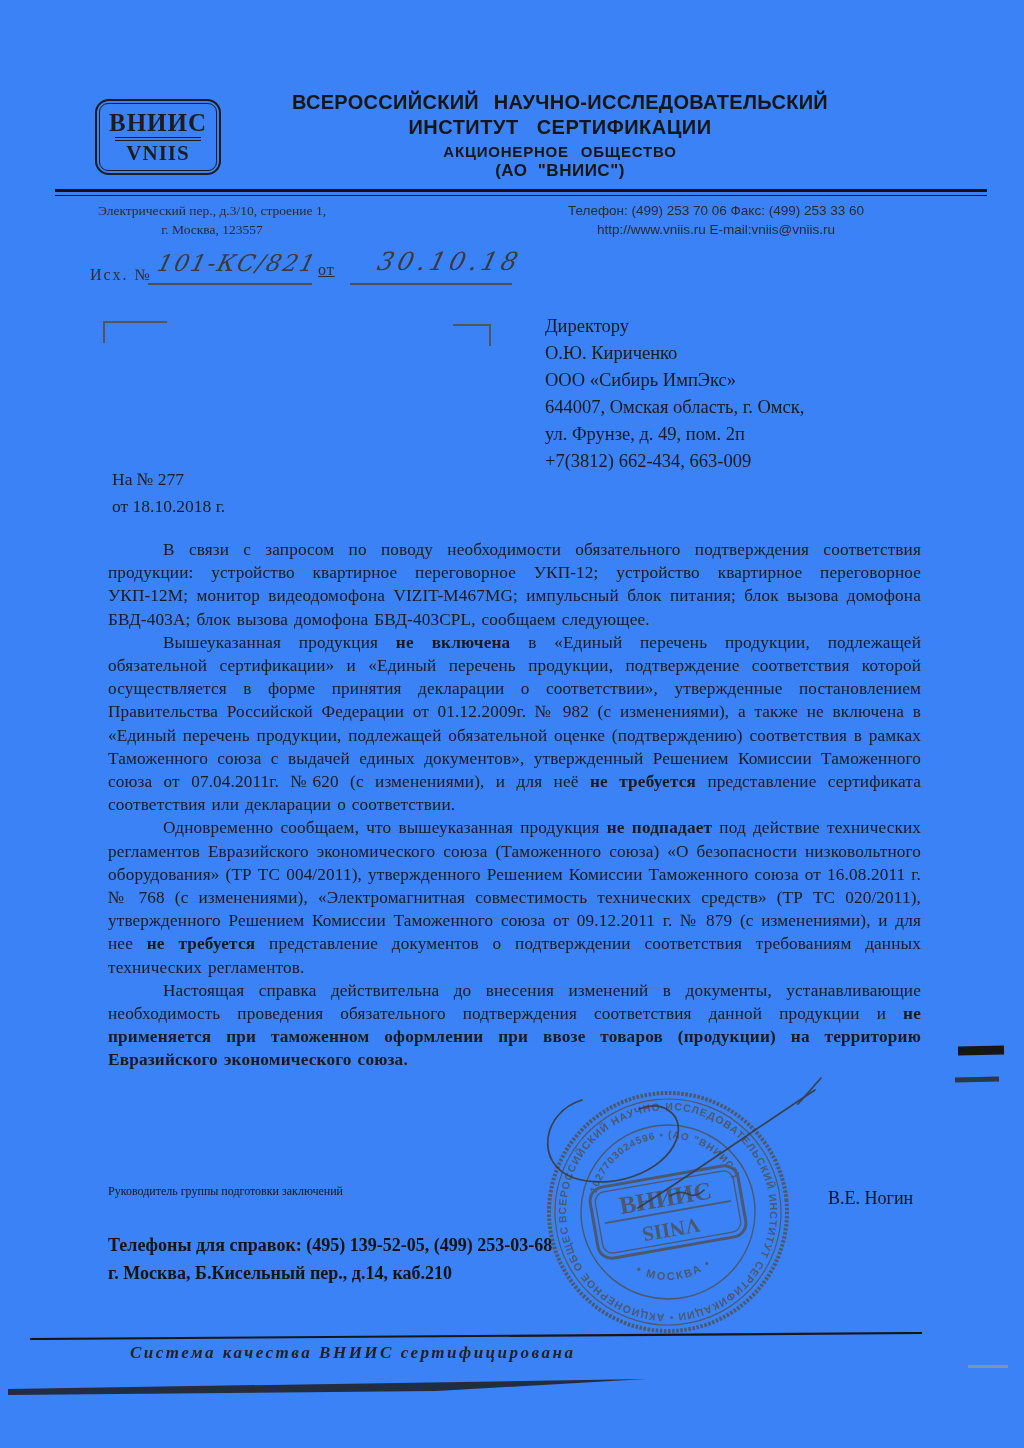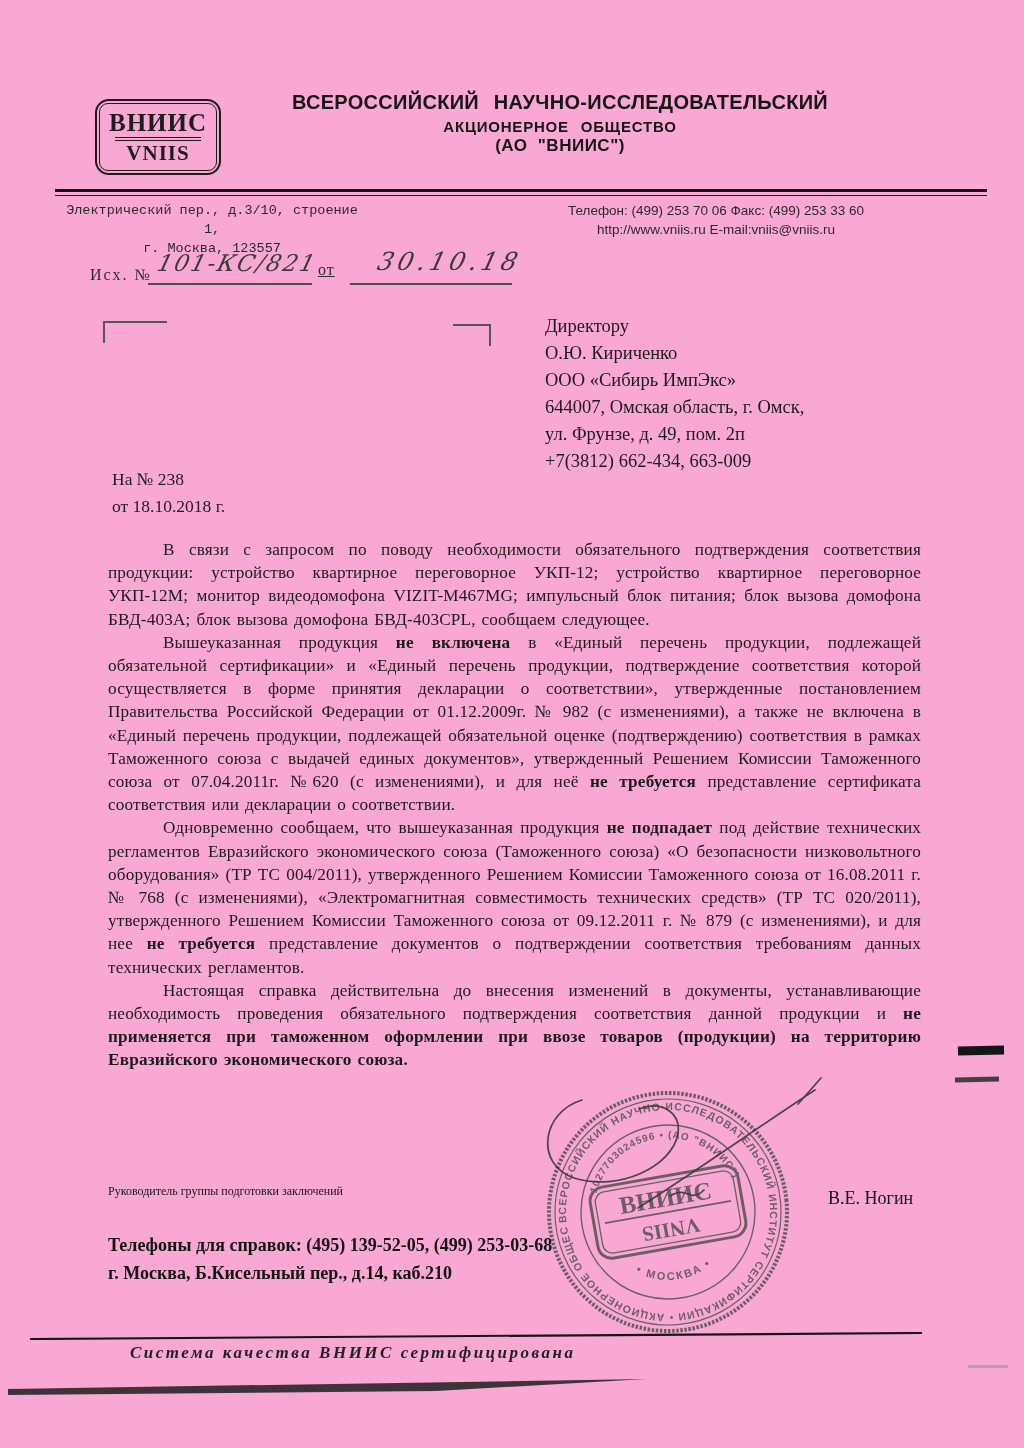--- a/index.html
+++ b/index.html
@@ -1,18 +1,18 @@
 <!DOCTYPE html>
 <html lang="ru"><head>
 <meta charset="utf-8">
 <style>
   html,body{margin:0;padding:0;background:#e8e8e8;}
   .page{
     position:relative; width:1024px; height:1448px; margin:0 auto;
-    background:#f9a8d4; overflow:hidden;
+    background:#3b82f6; overflow:hidden;
     font-family:"Liberation Serif", serif; color:#1d1d1d;
   }
   
   .logo-box{
     position:absolute; left:95px; top:99px; width:118px; height:68px;
     border:2.5px solid #1c1c1c; border-radius:14px; padding:2px;
   }
   .logo-inner{
     width:100%; height:100%; border:1.5px solid #1c1c1c; border-radius:9px;
     display:flex; flex-direction:column; align-items:center; justify-content:center;
@@ -31,21 +31,21 @@
   .org-l3{font-size:15px; letter-spacing:.8px; word-spacing:7px; line-height:17px; margin-top:3px;}
   .org-l4{font-size:17px; letter-spacing:.5px; word-spacing:5px; line-height:21px;}
 
   .header-rule{
     position:absolute; left:55px; top:189px; width:932px; height:3px;
     border-top:3.5px solid #141414; border-bottom:1.8px solid #141414;
   }
 
   .sender-address{
     position:absolute; left:62px; top:201px; width:300px; text-align:center;
-    font-family:Liberation Mono, monospace; font-size:13.5px; color:#2b2b2b; line-height:19px;
+    font-family:Liberation Serif, serif; font-size:13.5px; color:#2b2b2b; line-height:19px;
   }
   .contact-right{
     position:absolute; left:540px; top:201px; width:352px; text-align:center;
     font-family:"Liberation Sans", sans-serif; font-size:13.5px; color:#2b2b2b; line-height:19px;
   }
 
   
   .ref-label{position:absolute; left:90px; top:266px; font-size:16px; letter-spacing:2px; color:#2e2e2e;}
   .hand{
     font-family:"DejaVu Serif", serif; font-style:italic; color:#3a3a3a;
@@ -106,20 +106,21 @@
   <div class="logo-box">
     <div class="logo-inner">
       <div class="logo-ru">ВНИИС</div>
       <div class="logo-divider"></div>
       <div class="logo-en">VNIIS</div>
     </div>
   </div>
 
   <div class="org-name">
     <div class="org-l1">ВСЕРОССИЙСКИЙ НАУЧНО-ИССЛЕДОВАТЕЛЬСКИЙ</div>
+    <div class="org-l2">ИНСТИТУТ СЕРТИФИКАЦИИ</div>
     <div class="org-l3">АКЦИОНЕРНОЕ ОБЩЕСТВО</div>
     <div class="org-l4">(АО "ВНИИС")</div>
   </div>
 
   <div class="header-rule"></div>
 
   <div class="sender-address">
     <div>Электрический пер., д.3/10, строение 1,</div>
     <div>г. Москва, 123557</div>
   </div>
@@ -142,21 +143,21 @@
   <div class="recipient">
     <div>Директору</div>
     <div>О.Ю. Кириченко</div>
     <div>ООО «Сибирь ИмпЭкс»</div>
     <div>644007, Омская область, г. Омск,</div>
     <div>ул. Фрунзе, д. 49, пом. 2п</div>
     <div>+7(3812) 662-434, 663-009</div>
   </div>
 
   <div class="incoming-ref">
-    <div>На  № 238</div>
+    <div>На  № 277</div>
     <div>от   18.10.2018 г.</div>
   </div>
 
   <div class="body-text">
     <p>В связи с запросом по поводу необходимости обязательного подтверждения соответствия продукции: устройство квартирное переговорное УКП-12; устройство квартирное переговорное УКП-12М; монитор видеодомофона VIZIT-M467MG; импульсный блок питания; блок вызова домофона БВД-403А; блок вызова домофона БВД-403CPL, сообщаем следующее.</p>
     <p>Вышеуказанная продукция <b>не включена</b> в «Единый перечень продукции, подлежащей обязательной сертификации» и «Единый перечень продукции, подтверждение соответствия которой осуществляется в форме принятия декларации о соответствии», утвержденные постановлением Правительства Российской Федерации от 01.12.2009г. № 982 (с изменениями), а также не включена в «Единый перечень продукции, подлежащей обязательной оценке (подтверждению) соответствия в рамках Таможенного союза с выдачей единых документов», утвержденный Решением Комиссии Таможенного союза от 07.04.2011г. №620 (с изменениями), и для неё <b>не требуется</b> представление сертификата соответствия или декларации о соответствии.</p>
     <p>Одновременно сообщаем, что вышеуказанная продукция <b>не подпадает</b> под действие технических регламентов Евразийского экономического союза (Таможенного союза) «О безопасности низковольтного оборудования» (ТР ТС 004/2011), утвержденного Решением Комиссии Таможенного союза от 16.08.2011 г. № 768 (с изменениями), «Электромагнитная совместимость технических средств» (ТР ТС 020/2011), утвержденного Решением Комиссии Таможенного союза от 09.12.2011 г. № 879 (с изменениями), и для нее <b>не требуется</b> представление документов о подтверждении соответствия требованиям данных технических регламентов.</p>
     <p>Настоящая справка действительна до внесения изменений в документы, устанавливающие необходимость проведения обязательного подтверждения соответствия данной продукции и <b>не применяется при таможенном оформлении при ввозе товаров (продукции) на территорию Евразийского экономического союза.</b></p>
   </div>
 

